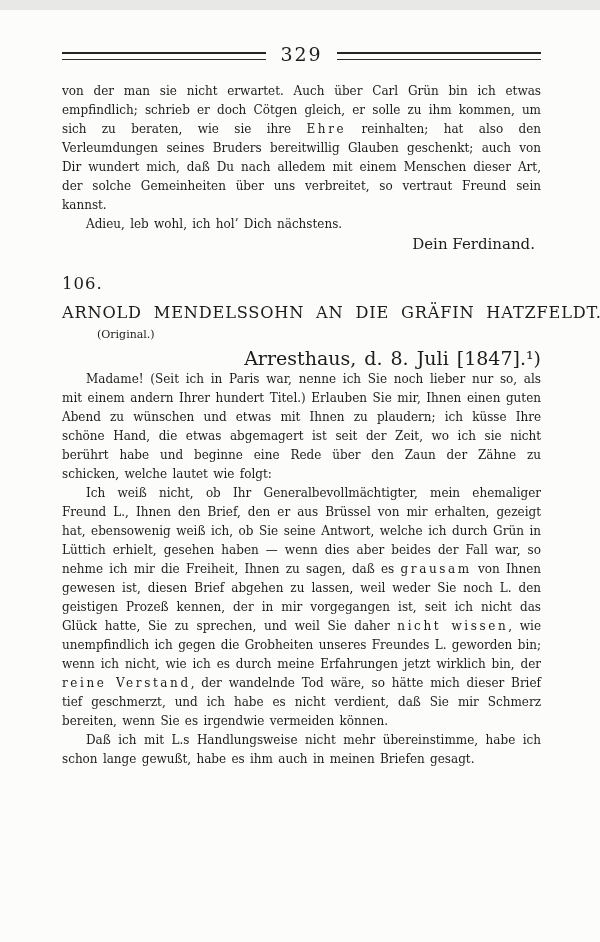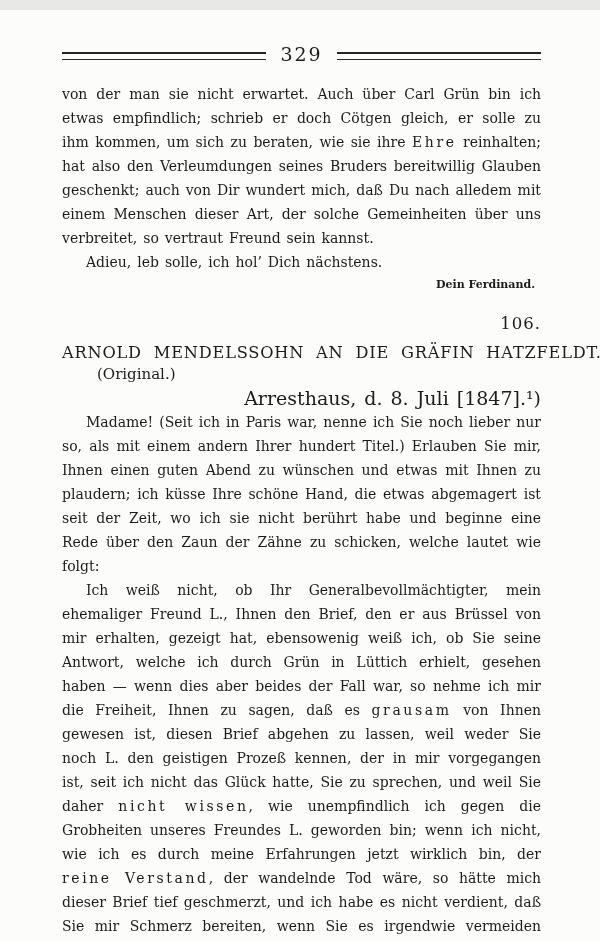--- a/index.html
+++ b/index.html
@@ -34,56 +34,55 @@
   }
   .page-number {
     font-size: 19px;
     letter-spacing: 2px;
     line-height: 1;
     transform: translateY(-1px);
   }
   
   .body-text {
     margin: 0;
-    font-size: 14px;
-    line-height: 24px;
+    font-size: 12px;
+    line-height: 19px;
     text-align: justify;
     word-spacing: 1.5px;
   }
   .indent { text-indent: 24px; }
   .sp { letter-spacing: 2.6px; }
   .signature {
     margin: 0;
-    font-size: 11px;
+    font-size: 15px;
     line-height: 21.3px;
     text-align: right;
     padding-right: 6px;
-    font-weight: bold;
   }
   
   .section { margin-top: 19px; }
   .section-number {
-    text-align: right;
+    text-align: left;
     font-size: 16.5px;
     line-height: 20px;
     letter-spacing: 1px;
     margin-bottom: 7px;
   }
   .section-heading {
     margin: 0;
     font-weight: normal;
     font-size: 16.2px;
     line-height: 23px;
     letter-spacing: 0.8px;
     word-spacing: 6px;
     white-space: nowrap;
     text-align: center;
   }
   .original-note {
-    font-size: 15px;
+    font-size: 11px;
     line-height: 21px;
     padding-left: 35px;
   }
   .dateline {
     font-size: 19px;
     line-height: 20px;
     text-align: right;
     margin: 3px 0 2px 0;
     word-spacing: 2px;
   }
@@ -96,21 +95,21 @@
   <header class="running-head">
     <div class="head-rule"></div>
     <div class="page-number">329</div>
     <div class="head-rule"></div>
   </header>
 
   <main>
 
     <p class="body-text"><span>von der man sie nicht erwartet.  Auch über Carl Grün bin ich etwas empfindlich; schrieb er doch Cötgen gleich, er solle zu ihm kommen, um sich zu beraten, wie sie ihre </span><span class="sp">Ehre</span><span> reinhalten; hat also den Verleumdungen seines Bruders bereitwillig Glauben geschenkt; auch von Dir wundert mich, daß Du nach alledem mit einem Menschen dieser Art, der solche Gemeinheiten über uns verbreitet, so vertraut Freund sein kannst.</span></p>
 
-    <p class="body-text indent">Adieu, leb solle, ich hol’ Dich nächstens.</p>
+    <p class="body-text indent">Adieu, leb wohl, ich hol’ Dich nächstens.</p>
 
     <p class="signature">Dein Ferdinand.</p>
 
     <section class="section">
       <div class="section-number">106.</div>
       <h2 class="section-heading">ARNOLD MENDELSSOHN AN DIE GRÄFIN HATZFELDT.</h2>
       <div class="original-note">(Original.)</div>
       <div class="dateline">Arresthaus, d. 8. Juli [1847].¹)</div>
 
       <p class="body-text indent">Madame!  (Seit ich in Paris war, nenne ich Sie noch lieber nur so, als mit einem andern Ihrer hundert Titel.)  Erlauben Sie mir, Ihnen einen guten Abend zu wünschen und etwas mit Ihnen zu plaudern; ich küsse Ihre schöne Hand, die etwas abgemagert ist seit der Zeit, wo ich sie nicht berührt habe und beginne eine Rede über den Zaun der Zähne zu schicken, welche lautet wie folgt:</p>

